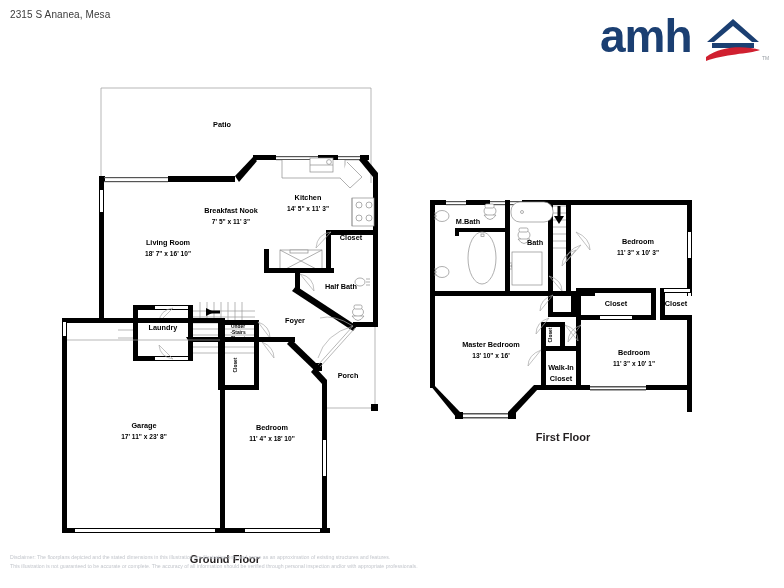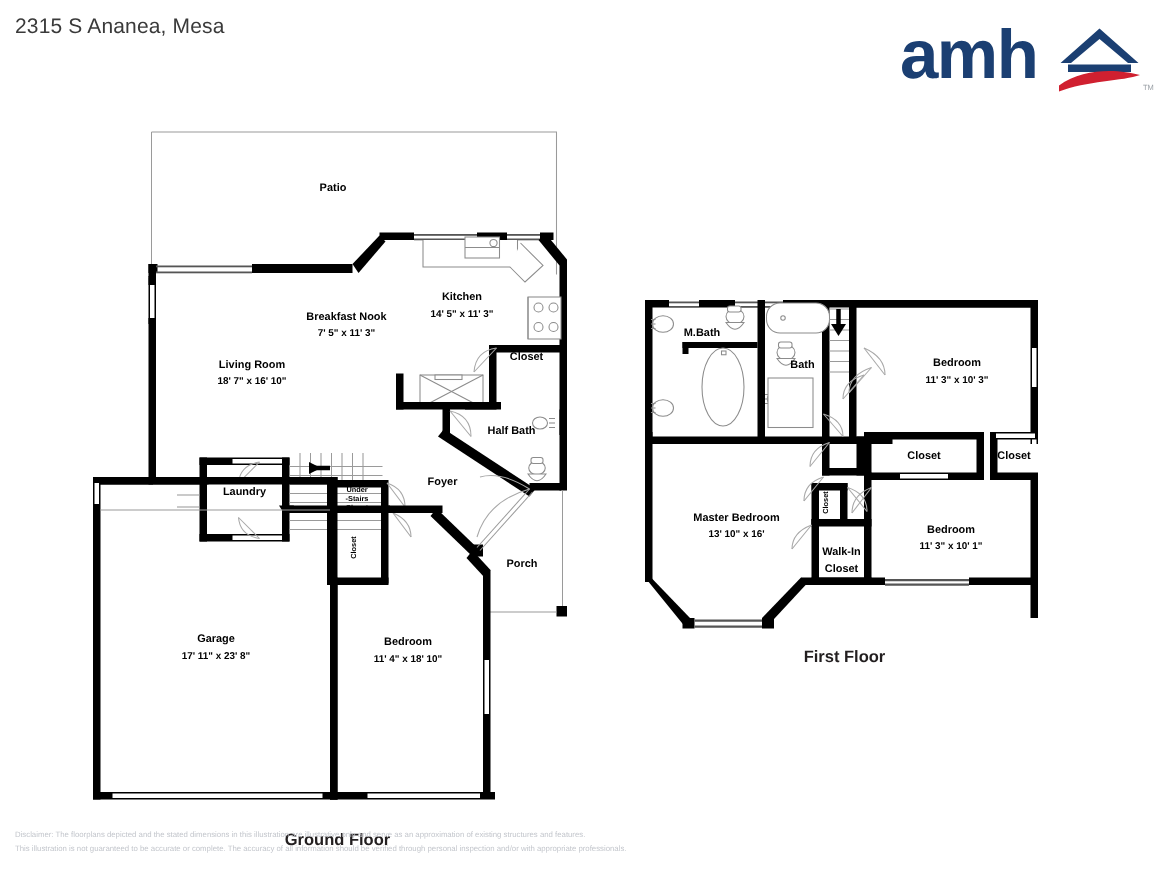--- a/index.html
+++ b/index.html
@@ -1,18 +1,18 @@
 <!DOCTYPE html>
 <html><head>
 <meta charset="utf-8">
 <style>
   html,body{margin:0;padding:0;background:#ffffff;}
   body{width:784px;height:588px;position:relative;overflow:hidden;
        font-family:"Liberation Sans", sans-serif;color:#231f20;}
-  #address{position:absolute;left:10px;top:9px;font-size:14px;color:#3a3a3a;letter-spacing:.1px;}
+  #address{position:absolute;left:10px;top:9px;font-size:10px;color:#3a3a3a;letter-spacing:.1px;}
   #logo{position:absolute;right:8px;top:6px;width:176px;height:62px;}
   #plan{position:absolute;left:0;top:0;width:784px;height:588px;}
   #disclaimer{position:absolute;left:10px;top:553px;width:760px;font-size:5.2px;
               line-height:9px;color:#c3c6cc;}
   #disclaimer p{margin:0;}
   .floorlabel{font-size:11px;font-weight:bold;fill:#231f20;}
   .roomname{font-size:7.3px;font-weight:bold;fill:#000;}
   .roomdim{font-size:6.6px;font-weight:bold;fill:#000;}
   .tiny{font-size:4.9px;font-weight:bold;fill:#000;}
   .wall{fill:#000;}

